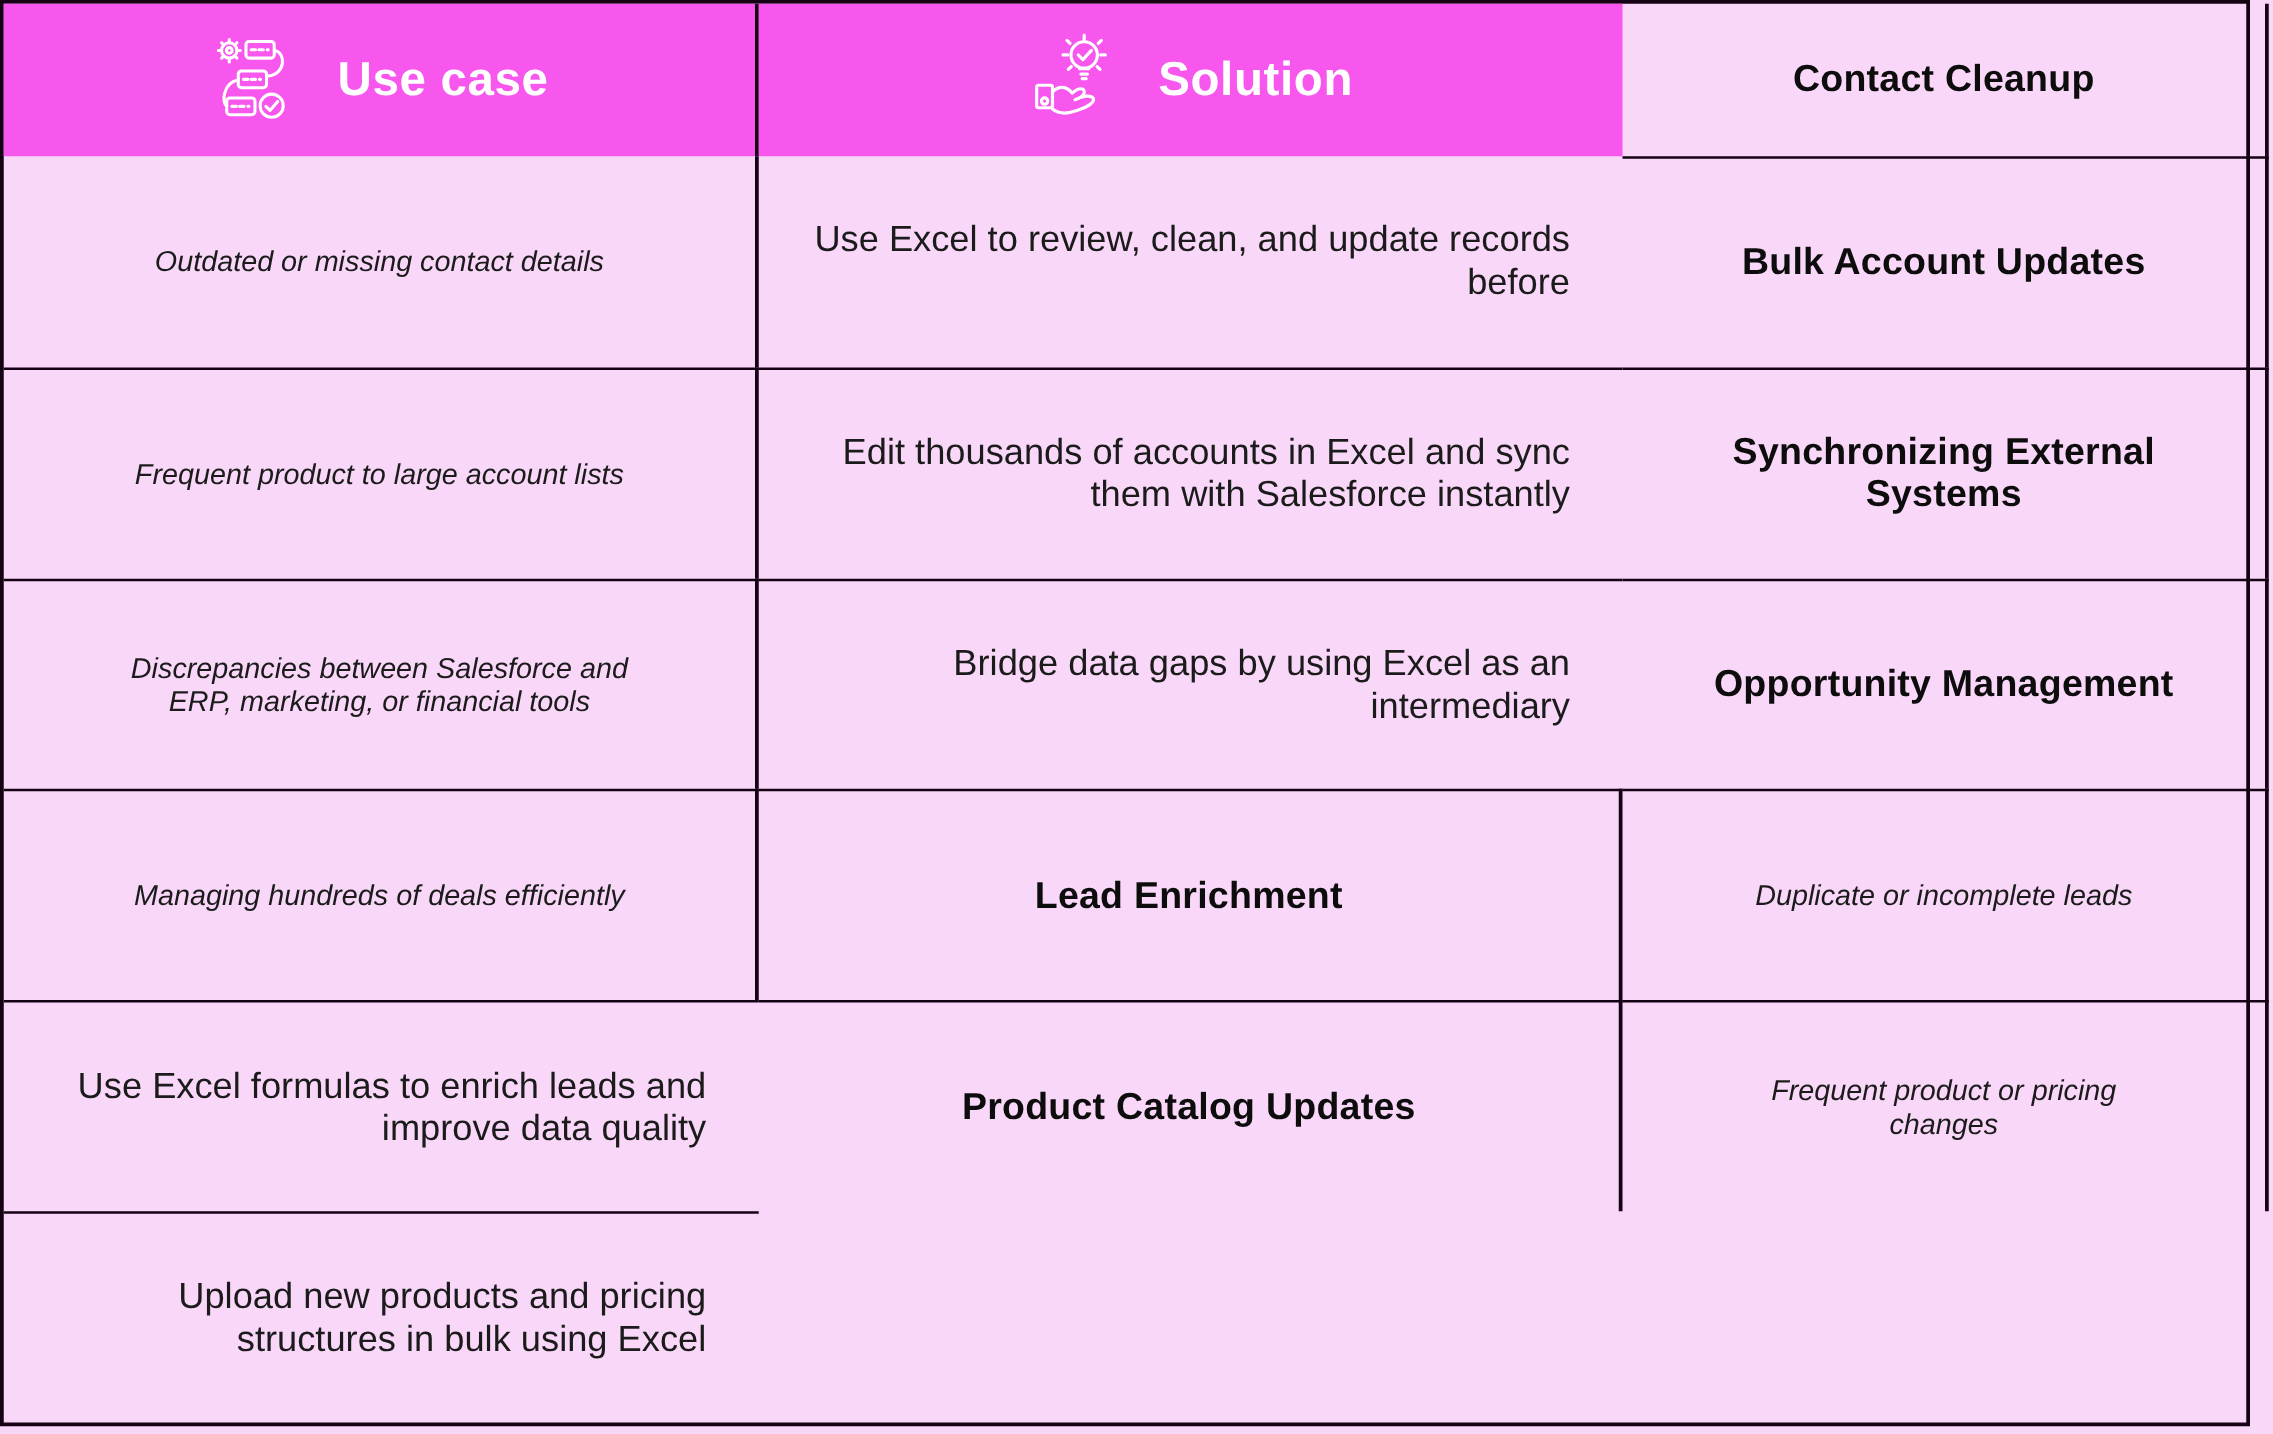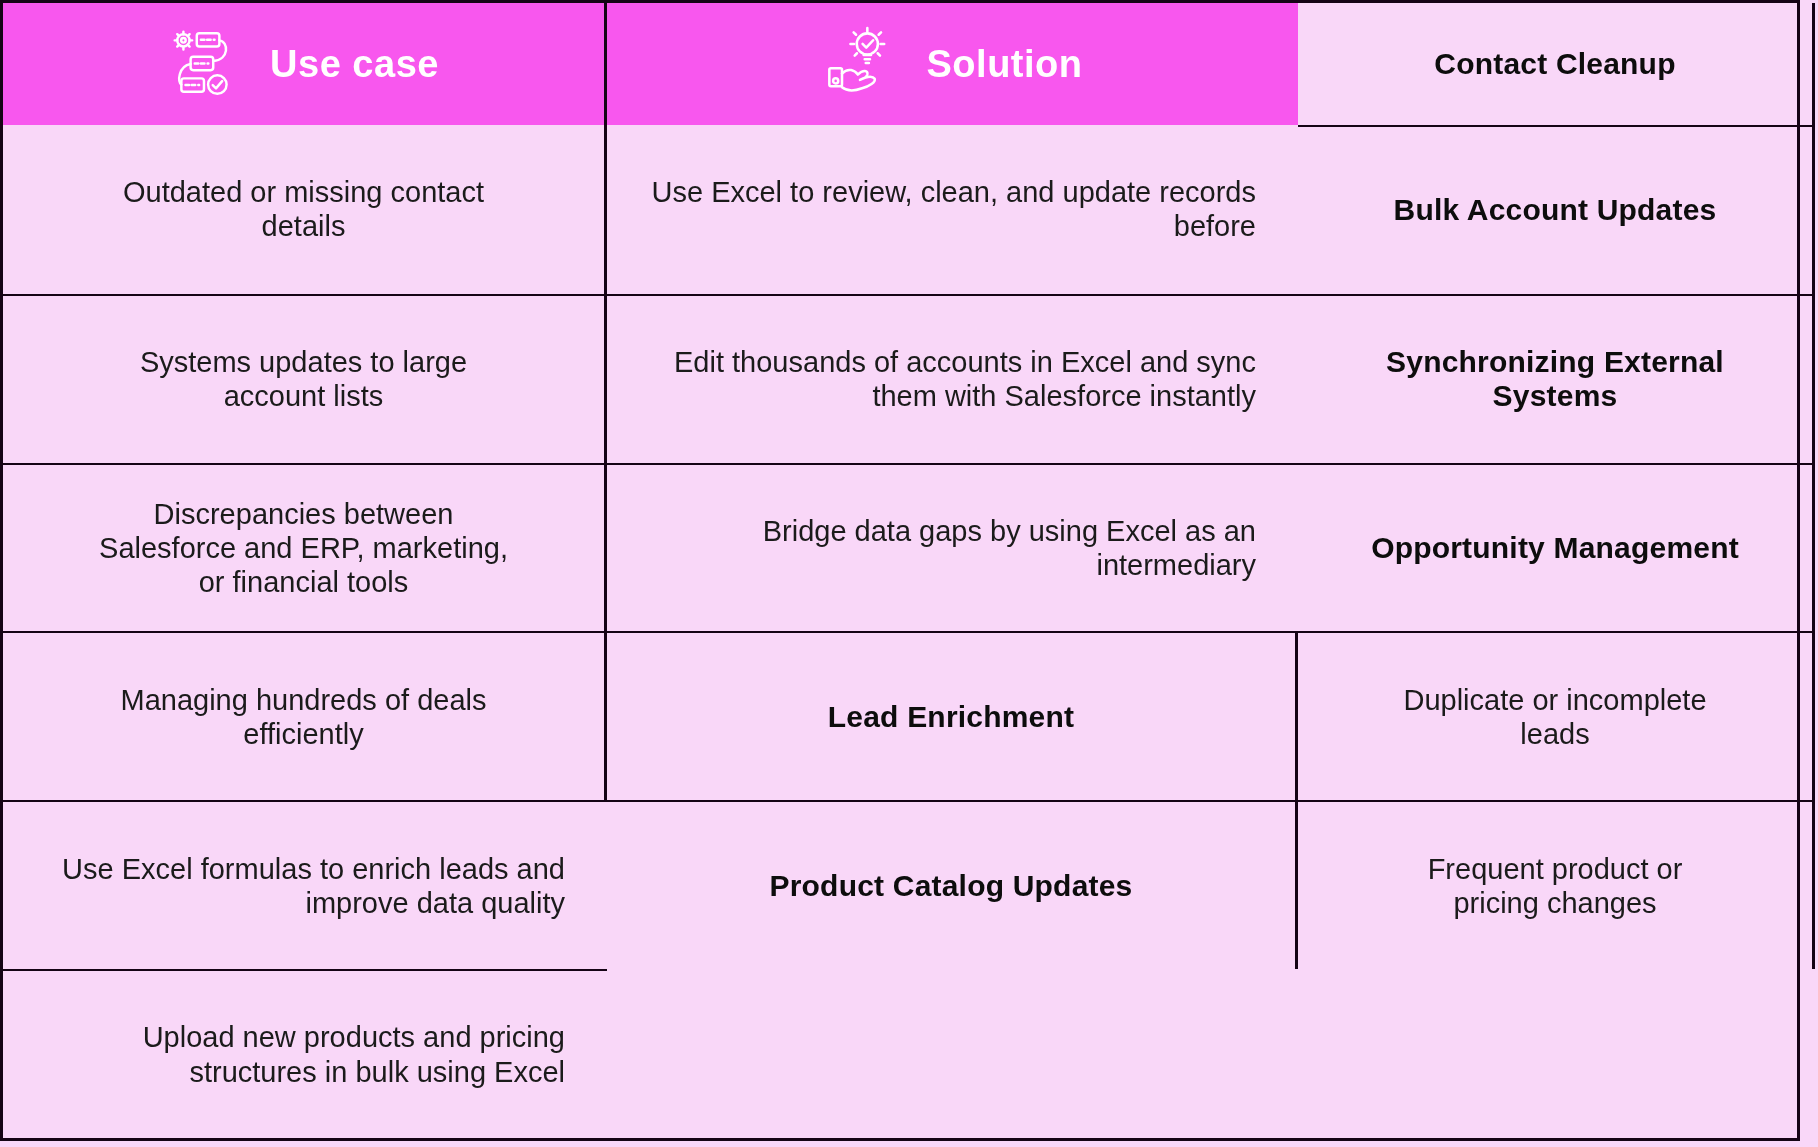--- a/index.html
+++ b/index.html
@@ -38,21 +38,21 @@
   .header-label{
     font-size:38px;font-weight:700;letter-spacing:.5px;
   }
   .icon{flex:0 0 auto;display:flex;align-items:center;justify-content:center;}
   .icon svg{stroke:#ffffff;fill:none;stroke-width:2.4;stroke-linecap:round;stroke-linejoin:round;}
   .usecase-cell{
     font-size:30px;font-weight:700;color:#0d0d0d;
     padding:4px 40px;letter-spacing:.2px;
   }
   .challenge-cell{
-    font-size:29px;padding:0 83px;line-height:1.18;
+    font-size:23px;padding:0 83px;line-height:1.18;font-style:italic;
   }
   .solution-cell{
     font-size:29px;padding:0 42px;line-height:1.18;text-align:right;
   }
 </style>
 </head>
 <body>
 
 <div class="table">
 
@@ -98,21 +98,21 @@
       </svg>
     </span>
     <span class="header-label">Solution</span>
   </div>
 
   <div class="cell usecase-cell colsep">Contact Cleanup</div>
   <div class="cell challenge-cell colsep">Outdated or missing contact details</div>
   <div class="cell solution-cell">Use Excel to review, clean, and update records before</div>
 
   <div class="cell usecase-cell colsep rowsep">Bulk Account Updates</div>
-  <div class="cell challenge-cell colsep rowsep">Systems updates to large account lists</div>
+  <div class="cell challenge-cell colsep rowsep">Frequent product to large account lists</div>
   <div class="cell solution-cell rowsep">Edit thousands of accounts in Excel and sync them with Salesforce instantly</div>
 
   <div class="cell usecase-cell colsep rowsep">Synchronizing External Systems</div>
   <div class="cell challenge-cell colsep rowsep">Discrepancies between Salesforce and ERP, marketing, or financial tools</div>
   <div class="cell solution-cell rowsep">Bridge data gaps by using Excel as an intermediary</div>
 
   <div class="cell usecase-cell colsep rowsep">Opportunity Management</div>
   <div class="cell challenge-cell colsep rowsep">Managing hundreds of deals efficiently</div>
 
   <div class="cell usecase-cell colsep rowsep">Lead Enrichment</div>

